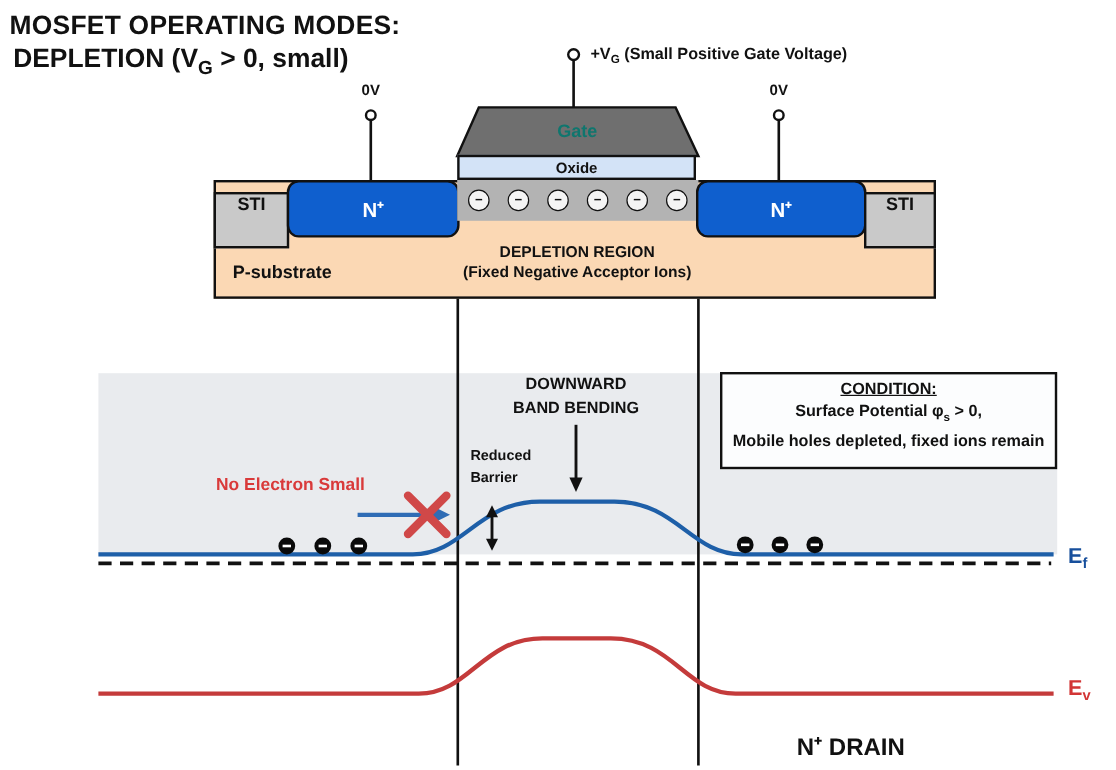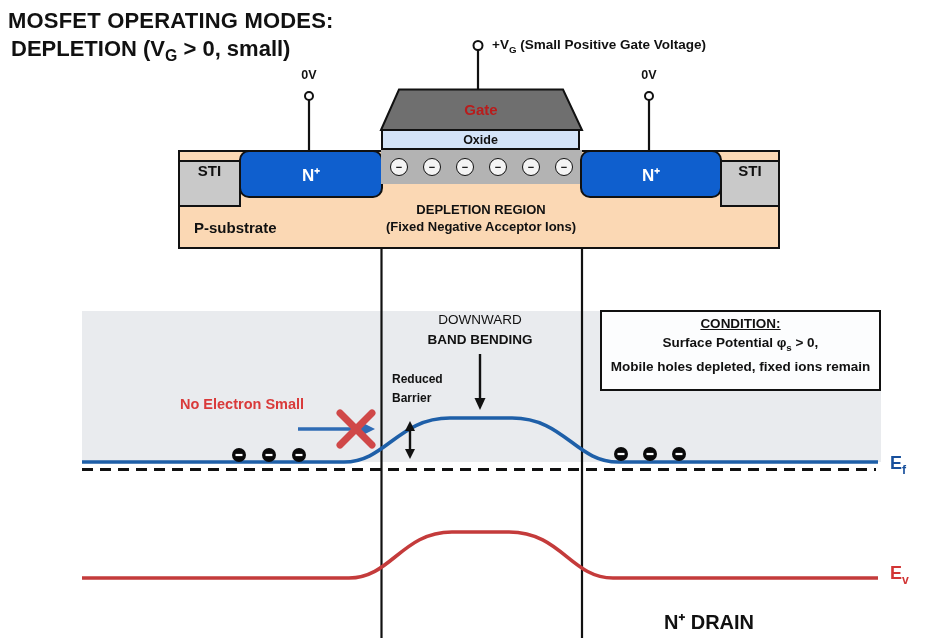--- a/index.html
+++ b/index.html
@@ -13,21 +13,21 @@
   .title2 { left:11px; top:36px; font-size:22px; font-weight:bold; }
   .title2 sub, .vg sub { font-size:.72em; }
 
   .vg { left:492px; top:37px; font-size:13.5px; font-weight:bold; }
   .term-label { font-size:12.5px; font-weight:bold; }
 
   svg.overlay { position:absolute; left:0; top:0; z-index:3; }
   .bandbox { left:82px; top:311px; width:799px; height:151px; background:var(--bandbg,#e9ebee); z-index:1; }
 
   .lbl { z-index:5; }
-  .gate-lbl { left:481px; top:101px; color:#b91c1c; font-size:15px; font-weight:bold; z-index:5; }
+  .gate-lbl { left:481px; top:101px; color:#0f766e; font-size:15px; font-weight:bold; z-index:5; }
 
   .oxide { left:381px; top:129px; width:199px; height:21px; background:var(--oxide,#d3e3f7);
            border:2px solid var(--ink,#111); z-index:4; display:flex; align-items:center; justify-content:center;
            font-size:12.5px; font-weight:bold; }
   .sti { background:var(--sti,#c9c9c9); border:2px solid var(--ink,#111); z-index:4;
          display:flex; align-items:flex-start; justify-content:center; font-size:15px; font-weight:bold;margin-top:10px; }
   .sti-l { left:178px; top:150px; width:63px; height:47px; }
   .sti-r { left:720px; top:150px; width:60px; height:47px; }
   .body-rect { left:178px; top:150px; width:602px; height:99px; background:var(--peach,#fbd8b4);
                border:2px solid var(--ink,#111); z-index:2; }
@@ -42,21 +42,21 @@
   .substrate-lbl { left:194px; top:219px; font-size:15px; font-weight:bold; z-index:5; }
   .depl1 { left:481px; top:202px; font-size:13px; font-weight:bold; z-index:5; }
   .depl2 { left:481px; top:219px; font-size:13px; font-weight:bold; z-index:5; }
 
   .cond { left:600px; top:310px; width:281px; height:81px; background:#fcfdfe; border:2px solid var(--ink,#111);
           z-index:5; text-align:center; padding-top:2px; line-height:19px; }
   .cond .h { font-size:13.5px; font-weight:bold; text-decoration:underline; }
   .cond .t { font-size:13.5px; font-weight:bold; }
   .cond sub { font-size:.72em; }
 
-  .bend1 { left:480px; top:312px; font-size:13.5px; font-weight:normal; z-index:5; }
+  .bend1 { left:480px; top:312px; font-size:13.5px; font-weight:bold; z-index:5; }
   .bend2 { left:480px; top:332px; font-size:13.5px; font-weight:bold; z-index:5; }
   .reduced { left:392px; top:370px; font-size:12px; font-weight:bold; line-height:19px; z-index:5; }
   .noflow { left:180px; top:396px; font-size:14.5px; font-weight:bold; color:var(--noflow,#d93a3a); z-index:5; }
 
   .eflbl { left:890px; top:453px; font-size:18px; font-weight:bold; color:var(--eflabel,#174f9c); z-index:5; }
   .evlbl { left:890px; top:563px; font-size:18px; font-weight:bold; color:var(--evlabel,#d23535); z-index:5; }
   .eflbl sub, .evlbl sub { font-size:.68em; }
 
   .reg { font-size:20px; font-weight:bold; z-index:5; }
   .reg-src { left:263px; top:608px; }

